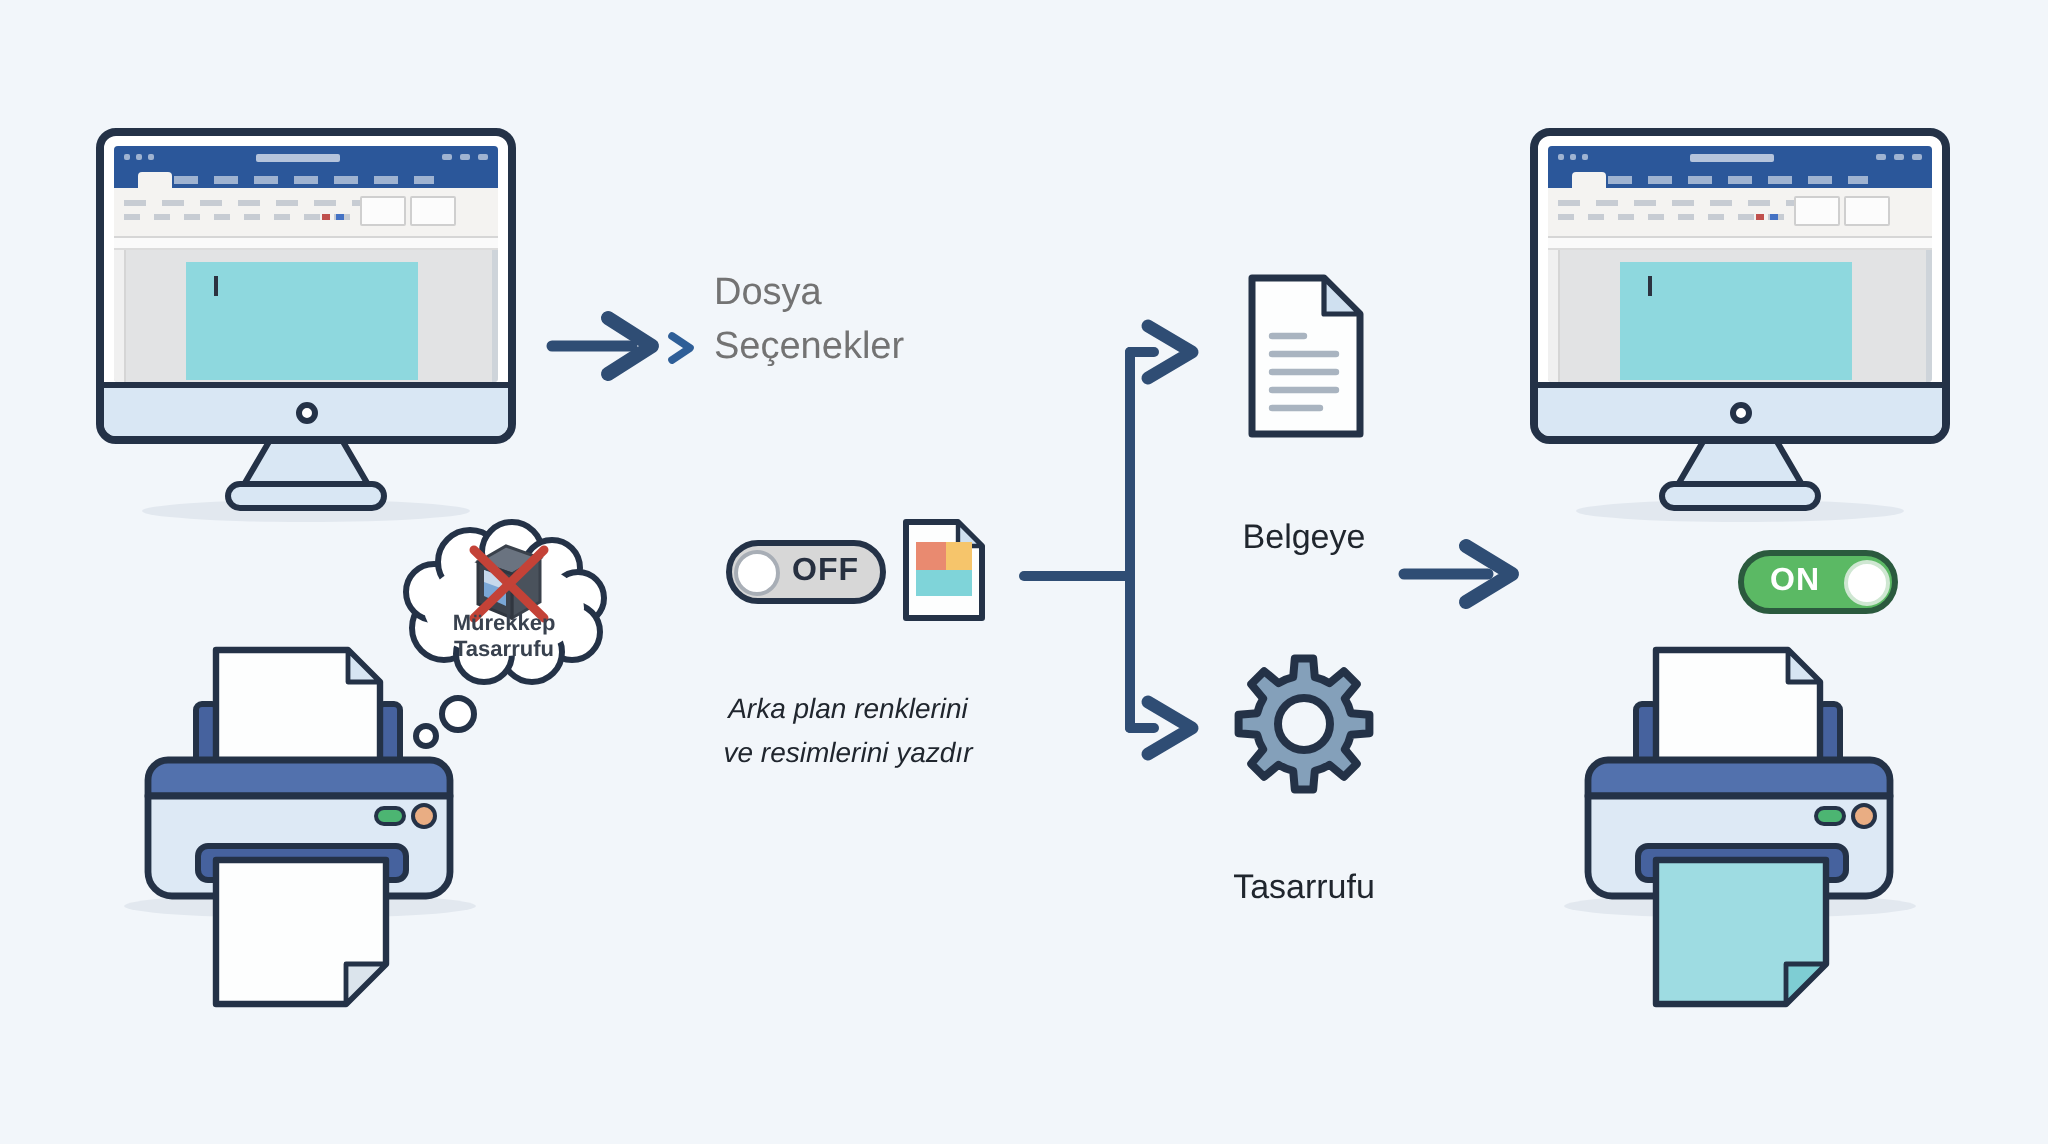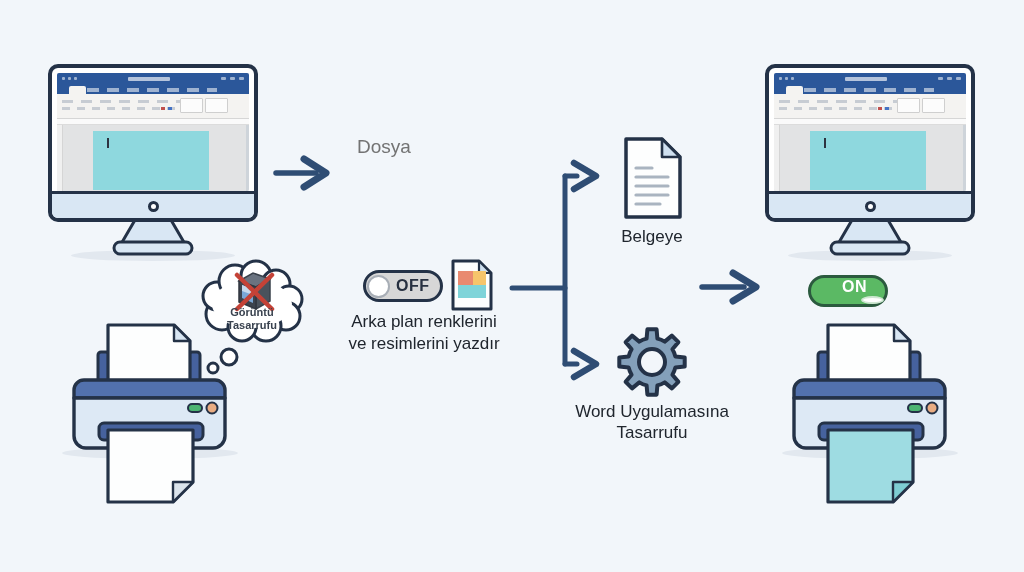--- a/index.html
+++ b/index.html
@@ -46,22 +46,22 @@
   .toggle-off .t-label{margin-left:6px;}
   .toggle-on{width:80px;background:#5bb964;border:3px solid #2b5a3e;color:#fff;}
   .toggle-on .t-label{margin-left:13px;}
   .toggle-on .knob{width:23px;height:23px;border-radius:50%;background:#fff;border:2px solid #cfe7d2;margin-left:auto;margin-right:1px;box-sizing:border-box;}
 
   
   .menu-block{left:333px;top:133px;}
   .menu-row{display:flex;align-items:center;height:27px;font-size:19px;font-weight:500;color:#737373;}
   .mchev{width:15px;height:18px;margin-right:9px;flex:none;}
   .mchev.hidden{visibility:hidden;}
-  .caption{color:#20262e;text-align:center;font-weight:500;}
-  .setting-label{left:324px;top:311px;width:200px;font-size:17px;line-height:22px;}
+  .caption{color:#20262e;text-align:center;font-weight:500;margin-top:32px;}
+  .setting-label{left:324px;top:311px;width:200px;font-size:14px;line-height:22px;font-style:italic;}
   .doc-label{left:572px;top:226px;width:160px;font-size:17px;line-height:21px;}
   .app-label{left:552px;top:401px;width:200px;font-size:17px;line-height:21px;}
   .bubble-text{left:198px;top:306px;width:108px;text-align:center;font-size:11px;line-height:13px;
                font-weight:bold;color:#39424f;}
 </style>
 </head>
 <body>
 
 <div class="canvas">
 
@@ -125,21 +125,21 @@
     <polygon points="24,19 38,11 38,33 24,41" fill="#4a525c" stroke="#3a414b" stroke-width="1.5"></polygon>
     <polygon points="7,13 24,19 24,41 7,34" fill="#3c434d" stroke="#30363f" stroke-width="1.5"></polygon>
     <polygon points="10,17 21,21 21,35 10,30" fill="#7aa7d6"></polygon>
     <polygon points="10,17 21,21 21,27 10,23" fill="#c7d9ec"></polygon>
     <g stroke="#c44237" stroke-width="4.5" stroke-linecap="round">
       <line x1="5" y1="7" x2="40" y2="41"></line>
         <line x1="40" y1="7" x2="5" y2="41"></line>
     </g>
   </svg>
   <div class="abs bubble-text">
-    <div>Görüntü</div>
+    <div>Mürekkep</div>
     <div>Tasarrufu</div>
   </div>
 
   <svg class="abs" style="left:58px;top:318px;" width="182" height="192">
     <ellipse cx="92" cy="135" rx="88" ry="6" fill="#e2e8ef"></ellipse>
     <g stroke="#243247" stroke-linejoin="round">
       <rect x="40" y="34" width="11" height="30" rx="3" fill="#46629e" stroke-width="3"></rect>
       <rect x="131" y="34" width="11" height="30" rx="3" fill="#46629e" stroke-width="3"></rect>
       <polygon points="50,7 116,7 132,23 132,68 50,68" fill="#fdfefe" stroke-width="3.2"></polygon>
       <polygon points="116,7 116,23 132,23" fill="#d7e5f2" stroke-width="2.4"></polygon>
@@ -153,20 +153,26 @@
     </g>
   </svg>
 
   <div class="abs menu-block">
     <div class="menu-row">
       <svg class="mchev hidden" viewBox="0 0 15 18">
           <polyline points="3,3 12,9 3,15" fill="none" stroke="#2e5e97" stroke-width="3.8" stroke-linecap="round" stroke-linejoin="round"></polyline>
         </svg>
       <span>Dosya</span>
     </div>
+    <div class="menu-row">
+      <svg class="mchev" viewBox="0 0 15 18">
+          <polyline points="3,3 12,9 3,15" fill="none" stroke="#2e5e97" stroke-width="3.8" stroke-linecap="round" stroke-linejoin="round"></polyline>
+        </svg>
+      <span>Seçenekler</span>
+    </div>
   </div>
 
   <div class="abs toggle toggle-off" style="left:363px;top:270px;text-align:center;">
     <i class="knob"></i>
     <span class="t-label">OFF</span>
   </div>
   <svg class="abs" style="left:450px;top:258px;" width="44" height="54">
     <g stroke="#243247" stroke-linejoin="round">
       <polygon points="3,3 29,3 41,15 41,51 3,51" fill="#fdfefe" stroke-width="3"></polygon>
       <polygon points="29,3 29,15 41,15" fill="#cfe0f0" stroke-width="2.2"></polygon>
@@ -219,21 +225,20 @@
   </svg>
   <div class="abs caption doc-label">
     <div>Belgeye</div>
   </div>
 
   <svg class="abs" style="left:612px;top:322px;" width="80" height="80" viewBox="0 0 80 80">
     <path d="M 63.4 34.6 L 72.7 35.4 L 72.7 44.6 L 63.4 45.4 A 24 24 0 0 1 60.4 52.7 L 66.4 59.9 L 59.9 66.4 L 52.7 60.4 A 24 24 0 0 1 45.4 63.4 L 44.6 72.7 L 35.4 72.7 L 34.6 63.4 A 24 24 0 0 1 27.3 60.4 L 20.1 66.4 L 13.6 59.9 L 19.6 52.7 A 24 24 0 0 1 16.6 45.4 L 7.3 44.6 L 7.3 35.4 L 16.6 34.6 A 24 24 0 0 1 19.6 27.3 L 13.6 20.1 L 20.1 13.6 L 27.3 19.6 A 24 24 0 0 1 34.6 16.6 L 35.4 7.3 L 44.6 7.3 L 45.4 16.6 A 24 24 0 0 1 52.7 19.6 L 59.9 13.6 L 66.4 20.1 L 60.4 27.3 A 24 24 0 0 1 63.4 34.6 Z" fill="#84a0ba" stroke="#243247" stroke-width="4" stroke-linejoin="round"></path>
     <circle cx="40" cy="40" r="13" fill="#f2f6fa" stroke="#243247" stroke-width="4"></circle>
   </svg>
   <div class="abs caption app-label">
-    <div>Word Uygulamasına</div>
     <div>Tasarrufu</div>
   </div>
 
   <div class="abs monitor-shadow" style="left:788px;top:250px;"></div>
   <svg class="abs" style="left:805px;top:219px;" width="130" height="38">
     <polygon points="47,1 83,1 97,25 33,25" fill="#d9e7f4" stroke="#243247" stroke-width="3" stroke-linejoin="round"></polygon>
     <rect x="26" y="23" width="78" height="12" rx="6" fill="#d9e7f4" stroke="#243247" stroke-width="3"></rect>
   </svg>
   <div class="abs m-frame" style="left:765px;top:64px;">
     <div class="word-screen">
@@ -262,21 +267,21 @@
             <i class="ws-cursor" style="position:absolute;"></i>
           </div>
         <i class="ws-scroll"></i>
       </div>
     </div>
     <div class="m-chin">
         <i class="m-button"></i>
       </div>
   </div>
 
-  <div class="abs toggle toggle-on" style="left:808px;top:275px;flex-direction:column;">
+  <div class="abs toggle toggle-on" style="left:869px;top:275px;">
     <span class="t-label">ON</span>
     <i class="knob"></i>
   </div>
 
   <svg class="abs" style="left:778px;top:318px;" width="182" height="192">
     <ellipse cx="92" cy="135" rx="88" ry="6" fill="#e2e8ef"></ellipse>
     <g stroke="#243247" stroke-linejoin="round">
       <rect x="40" y="34" width="11" height="30" rx="3" fill="#46629e" stroke-width="3"></rect>
       <rect x="131" y="34" width="11" height="30" rx="3" fill="#46629e" stroke-width="3"></rect>
       <polygon points="50,7 116,7 132,23 132,68 50,68" fill="#fdfefe" stroke-width="3.2"></polygon>

